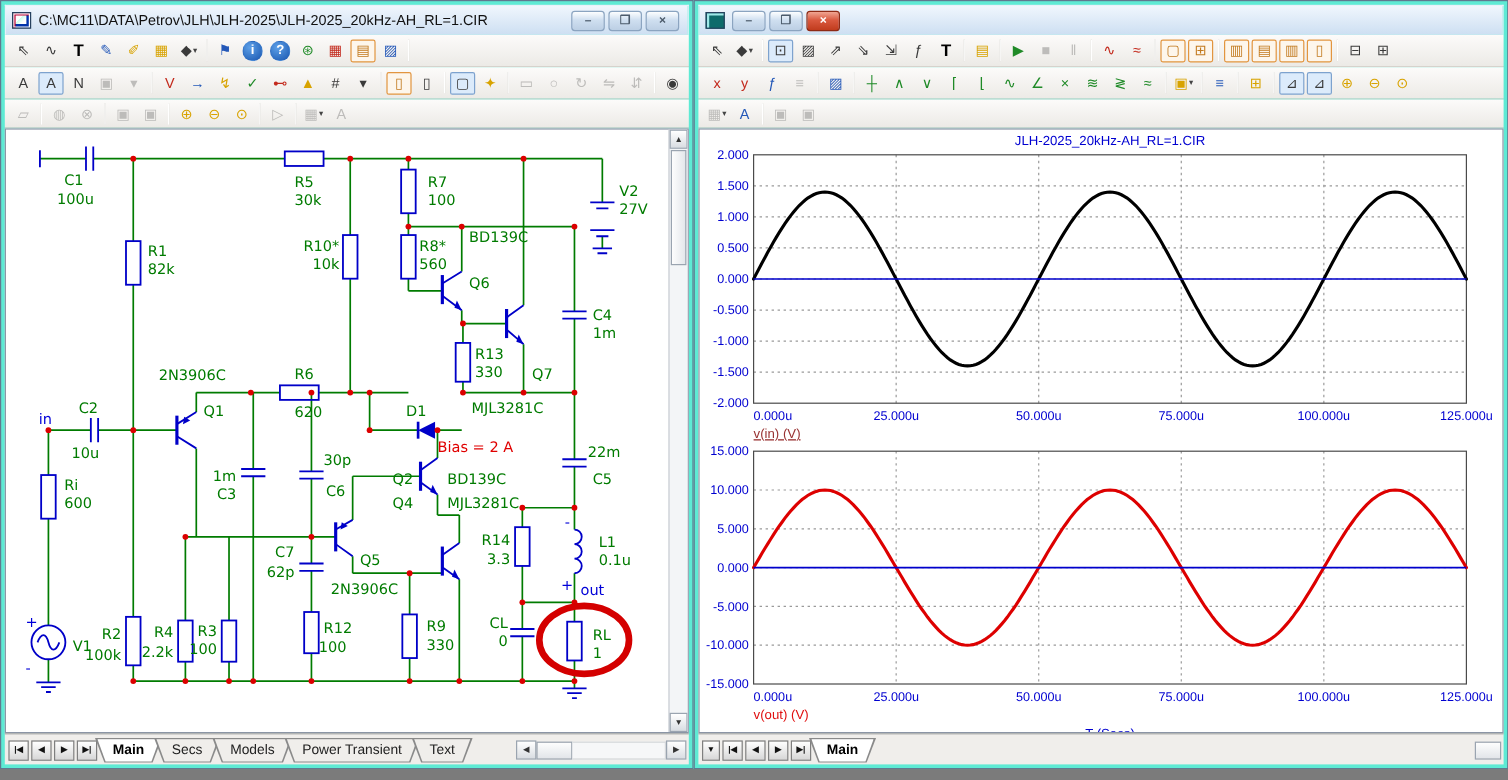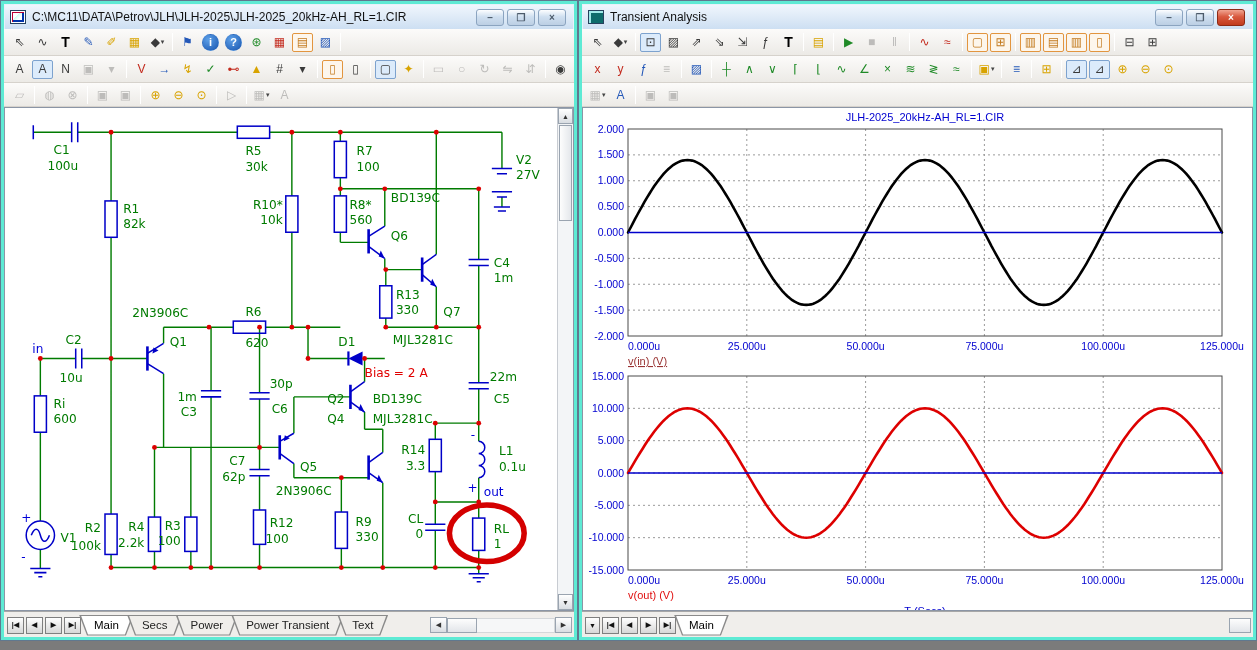--- a/index.html
+++ b/index.html
@@ -37,21 +37,21 @@
 .vthumb{height:96px;margin:1px;border:1px solid #9aa4b0;background:linear-gradient(90deg,#fdfdfd,#e4e7eb);flex:0 0 auto}
 .vtrack{flex:1 1 auto}
 .tabbar{position:absolute;left:3px;right:3px;bottom:3px;height:26px;background:#f0eeeb;border-top:1px solid #a7a7a7;display:flex;align-items:center;padding:1px 2px 0 2px}
 .nav{width:17px;height:17px;margin:0 1px;border:1px solid #7f7f7f;background:linear-gradient(#ffffff,#d7d7d7);font-size:7px;font-weight:bold;color:#111;display:flex;align-items:center;justify-content:center;flex:0 0 auto}
 .tabs{display:flex;height:21px;align-items:stretch;margin-left:4px}
 .tab{position:relative;margin-left:-7px;min-width:46px}
 .tab .bgp{position:absolute;inset:0;background:#8a8a8a;clip-path:polygon(0 0,100% 0,calc(100% - 8px) 100%,8px 100%)}
 .tab .fgp{position:absolute;inset:1px 2px 1px 2px;background:#f0eeeb;clip-path:polygon(0 0,100% 0,calc(100% - 7px) 100%,7px 100%)}
 .tab.active .fgp{background:#ffffff}
 .tab .lbl{position:relative;font-size:11.5px;color:#222;padding:3px 15px 0 15px;text-align:center;white-space:nowrap}
-.tab.active .lbl{font-weight:normal;color:#000}
+.tab.active .lbl{font-weight:bold;color:#000}
 .hsb{margin-left:auto;display:flex;align-items:center;height:17px}
 .hthumb{width:30px;height:15px;border:1px solid #9aa4b0;background:linear-gradient(#fdfdfd,#e2e5e9)}
 .htrack{height:15px;background:#f6f7f8;border:1px solid #d4d7da;border-left:none}
 .deskstrip{position:absolute;left:0;right:0;bottom:0;height:9px;background:#7b7b7b}
 text{font-family:"Liberation Sans",sans-serif}
 .schlbl{font-family:"DejaVu Sans",sans-serif;font-size:12px}
 </style>
 </head>
 <body>
 
@@ -357,37 +357,36 @@
   <div class="tabbar">
     <span id="lnav" style="display:flex">
         <span class="nav">|◀</span>
         <span class="nav">◀</span>
         <span class="nav">▶</span>
         <span class="nav">▶|</span>
       </span>
     <span class="tabs" id="ltabs">
         <span class="tab active"><span class="bgp"></span><span class="fgp"></span><span class="lbl">Main</span></span>
         <span class="tab"><span class="bgp"></span><span class="fgp"></span><span class="lbl">Secs</span></span>
-        <span class="tab"><span class="bgp"></span><span class="fgp"></span><span class="lbl">Power</span></span>
+        <span class="tab"><span class="bgp"></span><span class="fgp"></span><span class="lbl">Models</span></span>
         <span class="tab"><span class="bgp"></span><span class="fgp"></span><span class="lbl">Power Transient</span></span>
         <span class="tab"><span class="bgp"></span><span class="fgp"></span><span class="lbl">Text</span></span>
       </span>
     <span class="hsb">
       <span class="sbtn" style="width:17px">◀</span>
       <span class="hthumb"></span>
       <span class="htrack" style="width:78px"></span>
       <span class="sbtn" style="width:17px">▶</span>
     </span>
   </div>
 </div>
 
 <div class="win" id="rw" style="left:578px;width:679px">
   <div class="tbar">
     <span class="wicon ta"></span>
-    <span class="wtitle">Transient Analysis</span>
     <span class="caps">
       <span class="cap">–</span>
       <span class="cap">❐</span>
       <span class="cap closeA">×</span>
     </span>
   </div>
   <div class="tb" id="rt1">
       <span class="ic">⇖</span>
       <span class="ic">◆<span class="dd">▾</span></span>
       <span class="sep"></span>

